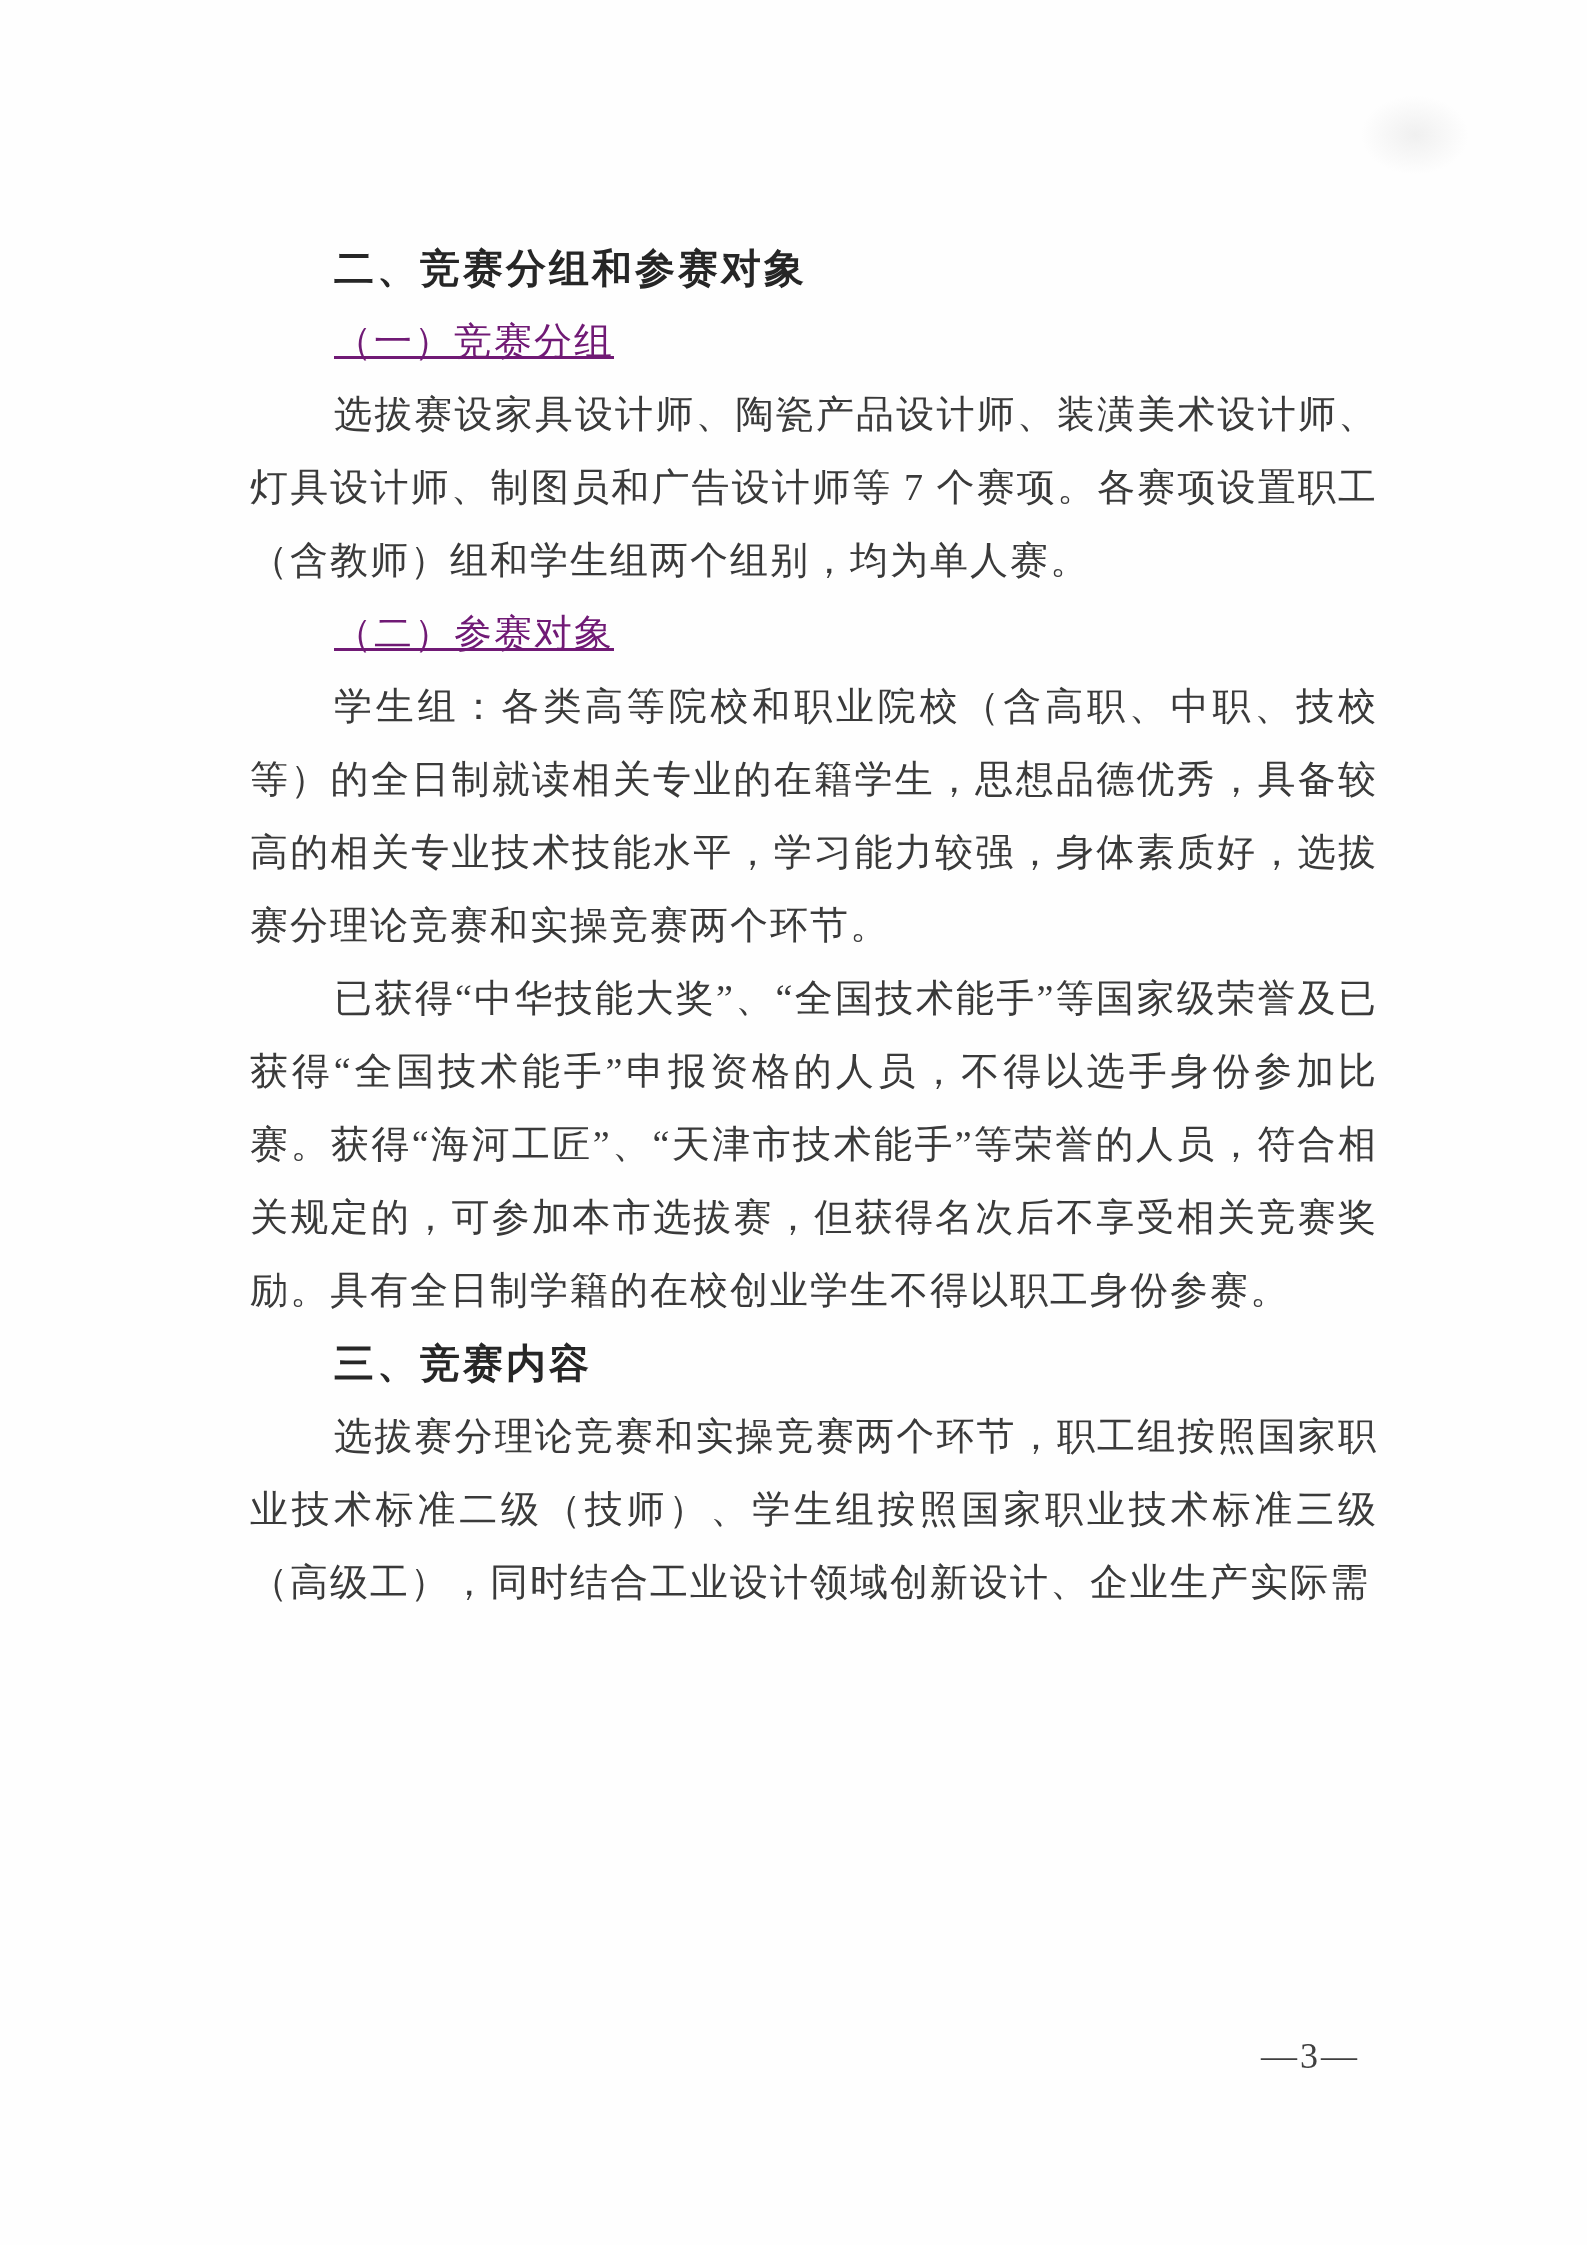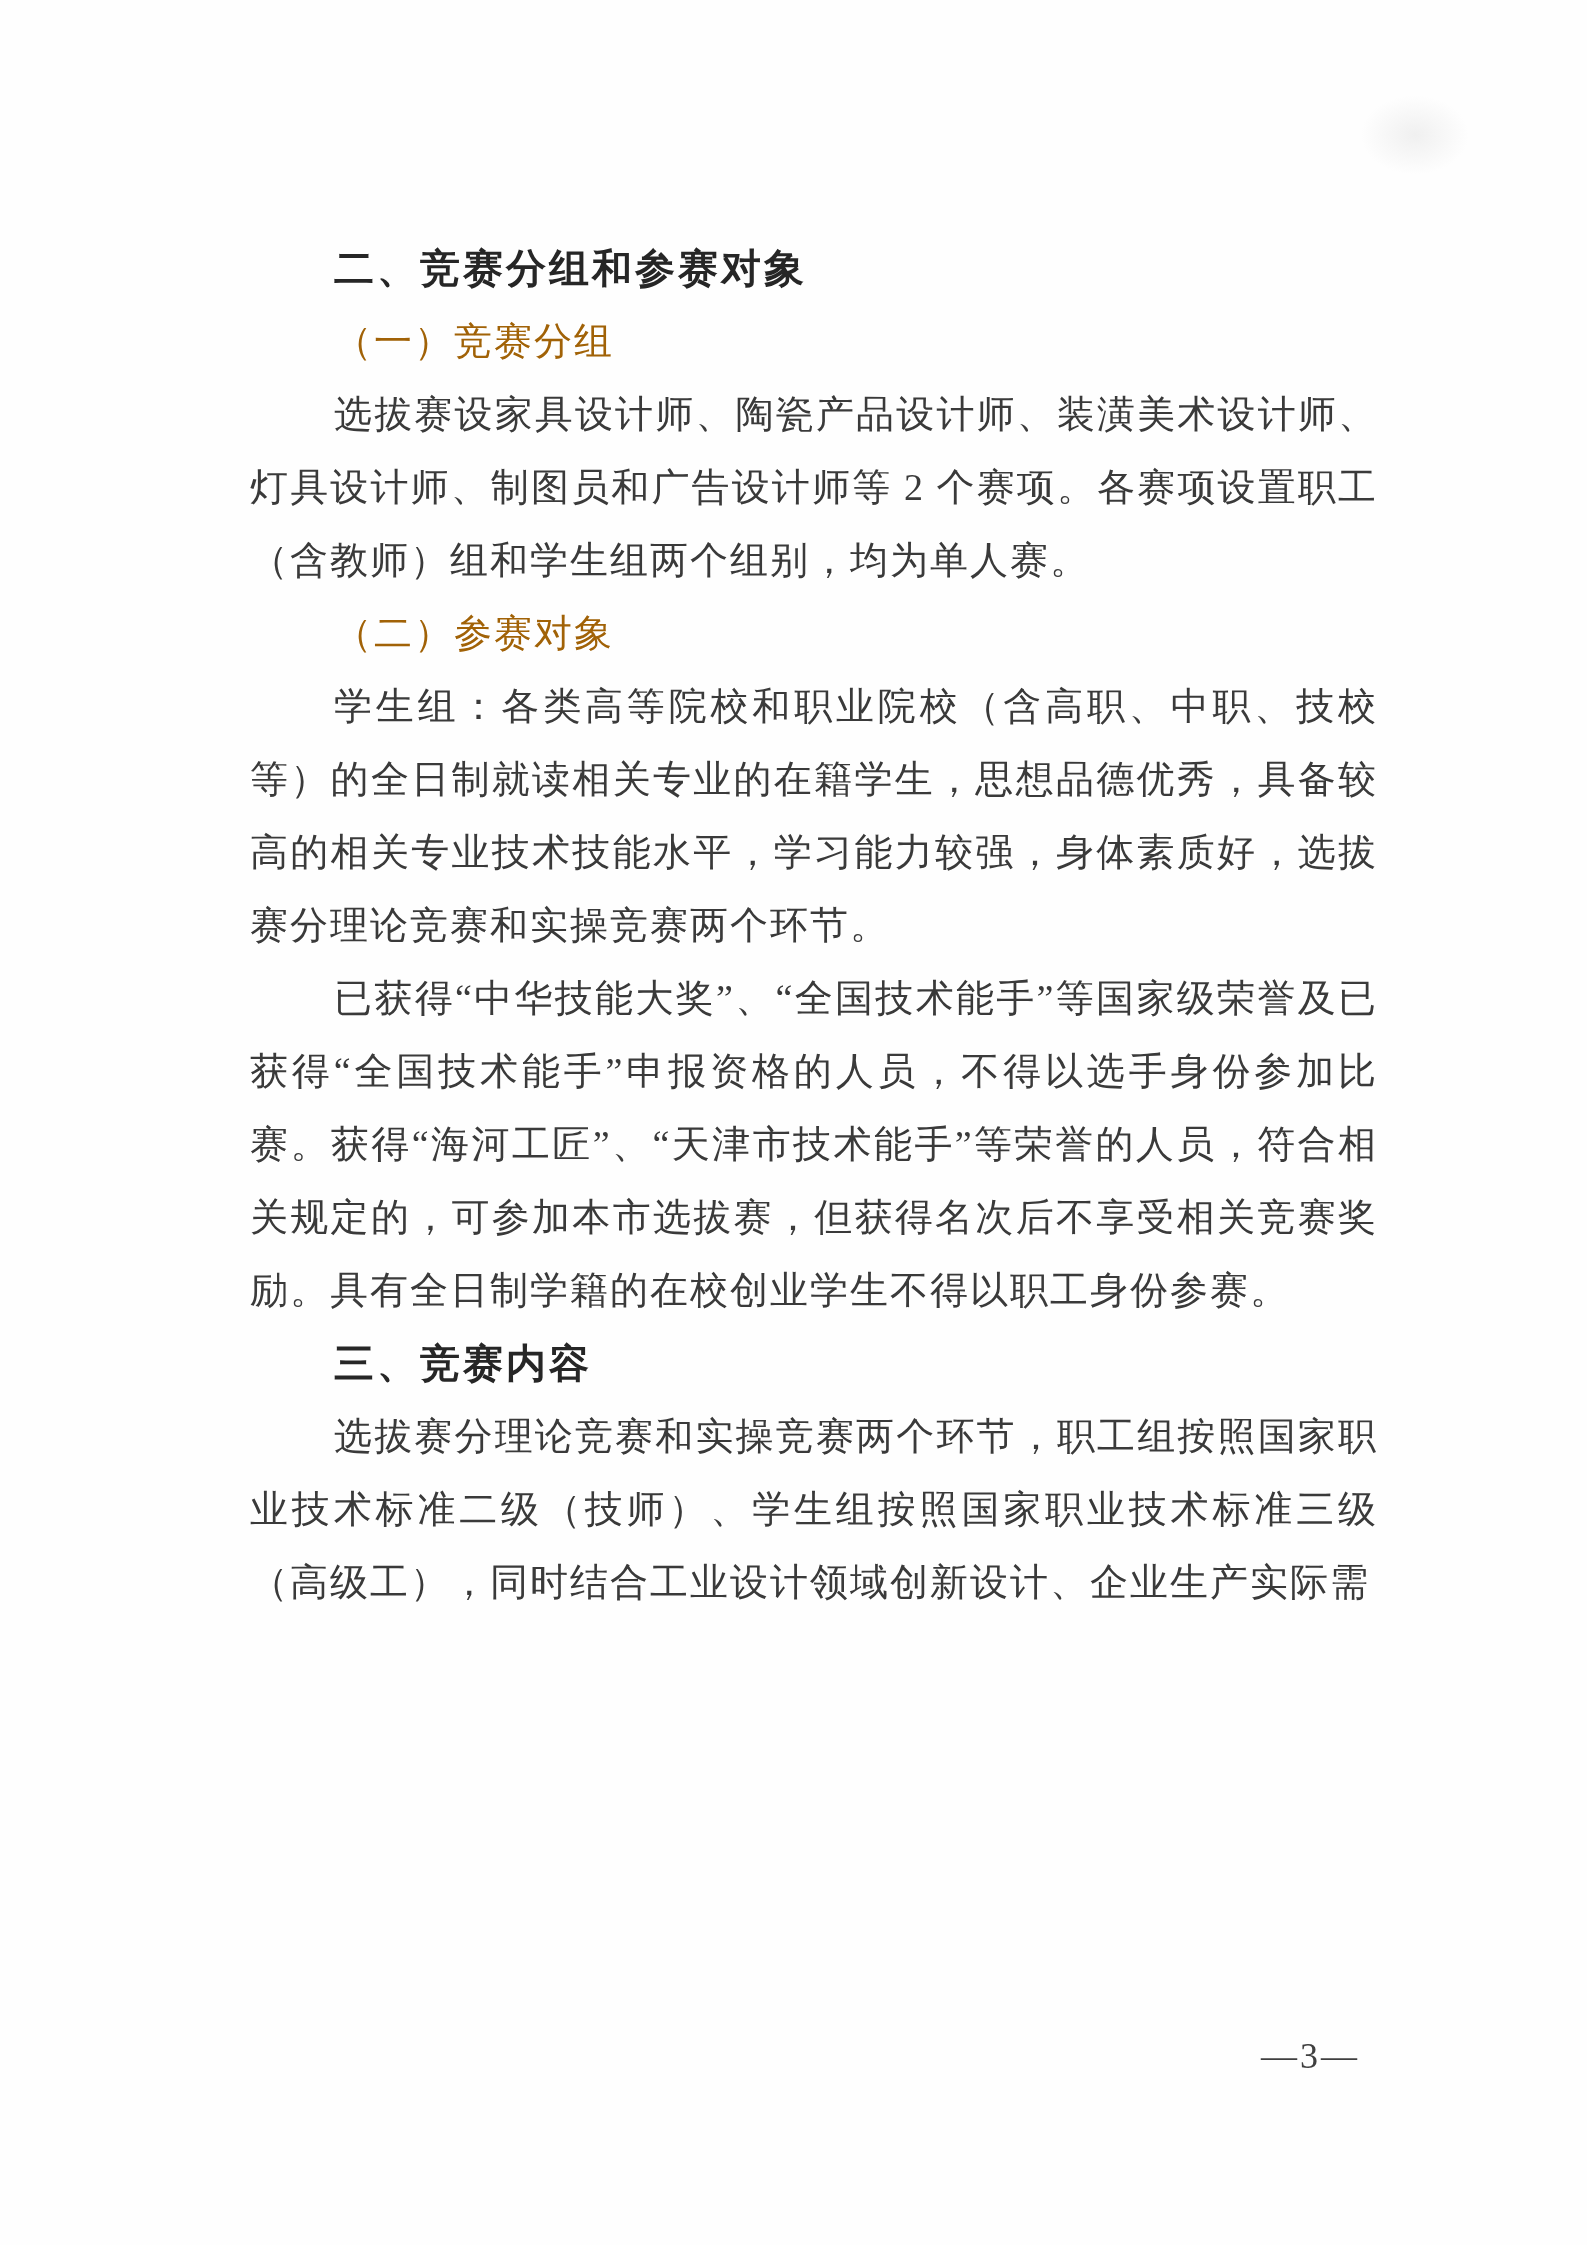--- a/index.html
+++ b/index.html
@@ -46,21 +46,22 @@
   }
   .heading {
     font-family: "Liberation Sans", "DejaVu Sans", sans-serif;
     font-weight: 700;
     color: #262626;
     font-size: 40px;
     letter-spacing: 3px;
     text-align: right;
   }
   .subheading {
-    color: #a16207;
+    color: #701a75;
+    text-decoration: underline;
   }
   .page-number {
     position: absolute;
     top: 2035px;
     right: 227px;
     font-size: 36px;
     color: #3f3f3f;
     letter-spacing: 3px;
     font-family: "Liberation Serif", "DejaVu Serif", serif;
   }
@@ -70,21 +71,21 @@
 
 <div class="page">
 
   <div class="scan-smudge"></div>
 
   <div class="content">
     <p class="line heading">二、竞赛分组和参赛对象</p>
 
     <p class="line subheading">（一）竞赛分组</p>
 
-    <p class="line">选拔赛设家具设计师、陶瓷产品设计师、装潢美术设计师、灯具设计师、制图员和广告设计师等 2 个赛项。各赛项设置职工（含教师）组和学生组两个组别，均为单人赛。</p>
+    <p class="line">选拔赛设家具设计师、陶瓷产品设计师、装潢美术设计师、灯具设计师、制图员和广告设计师等 7 个赛项。各赛项设置职工（含教师）组和学生组两个组别，均为单人赛。</p>
 
     <p class="line subheading">（二）参赛对象</p>
 
     <p class="line">学生组：各类高等院校和职业院校（含高职、中职、技校等）的全日制就读相关专业的在籍学生，思想品德优秀，具备较高的相关专业技术技能水平，学习能力较强，身体素质好，选拔赛分理论竞赛和实操竞赛两个环节。</p>
 
 
     <p class="line">已获得“中华技能大奖”、“全国技术能手”等国家级荣誉及已获得“全国技术能手”申报资格的人员，不得以选手身份参加比赛。获得“海河工匠”、“天津市技术能手”等荣誉的人员，符合相关规定的，可参加本市选拔赛，但获得名次后不享受相关竞赛奖励。具有全日制学籍的在校创业学生不得以职工身份参赛。</p>
 
     <p class="line heading">三、竞赛内容</p>
 

